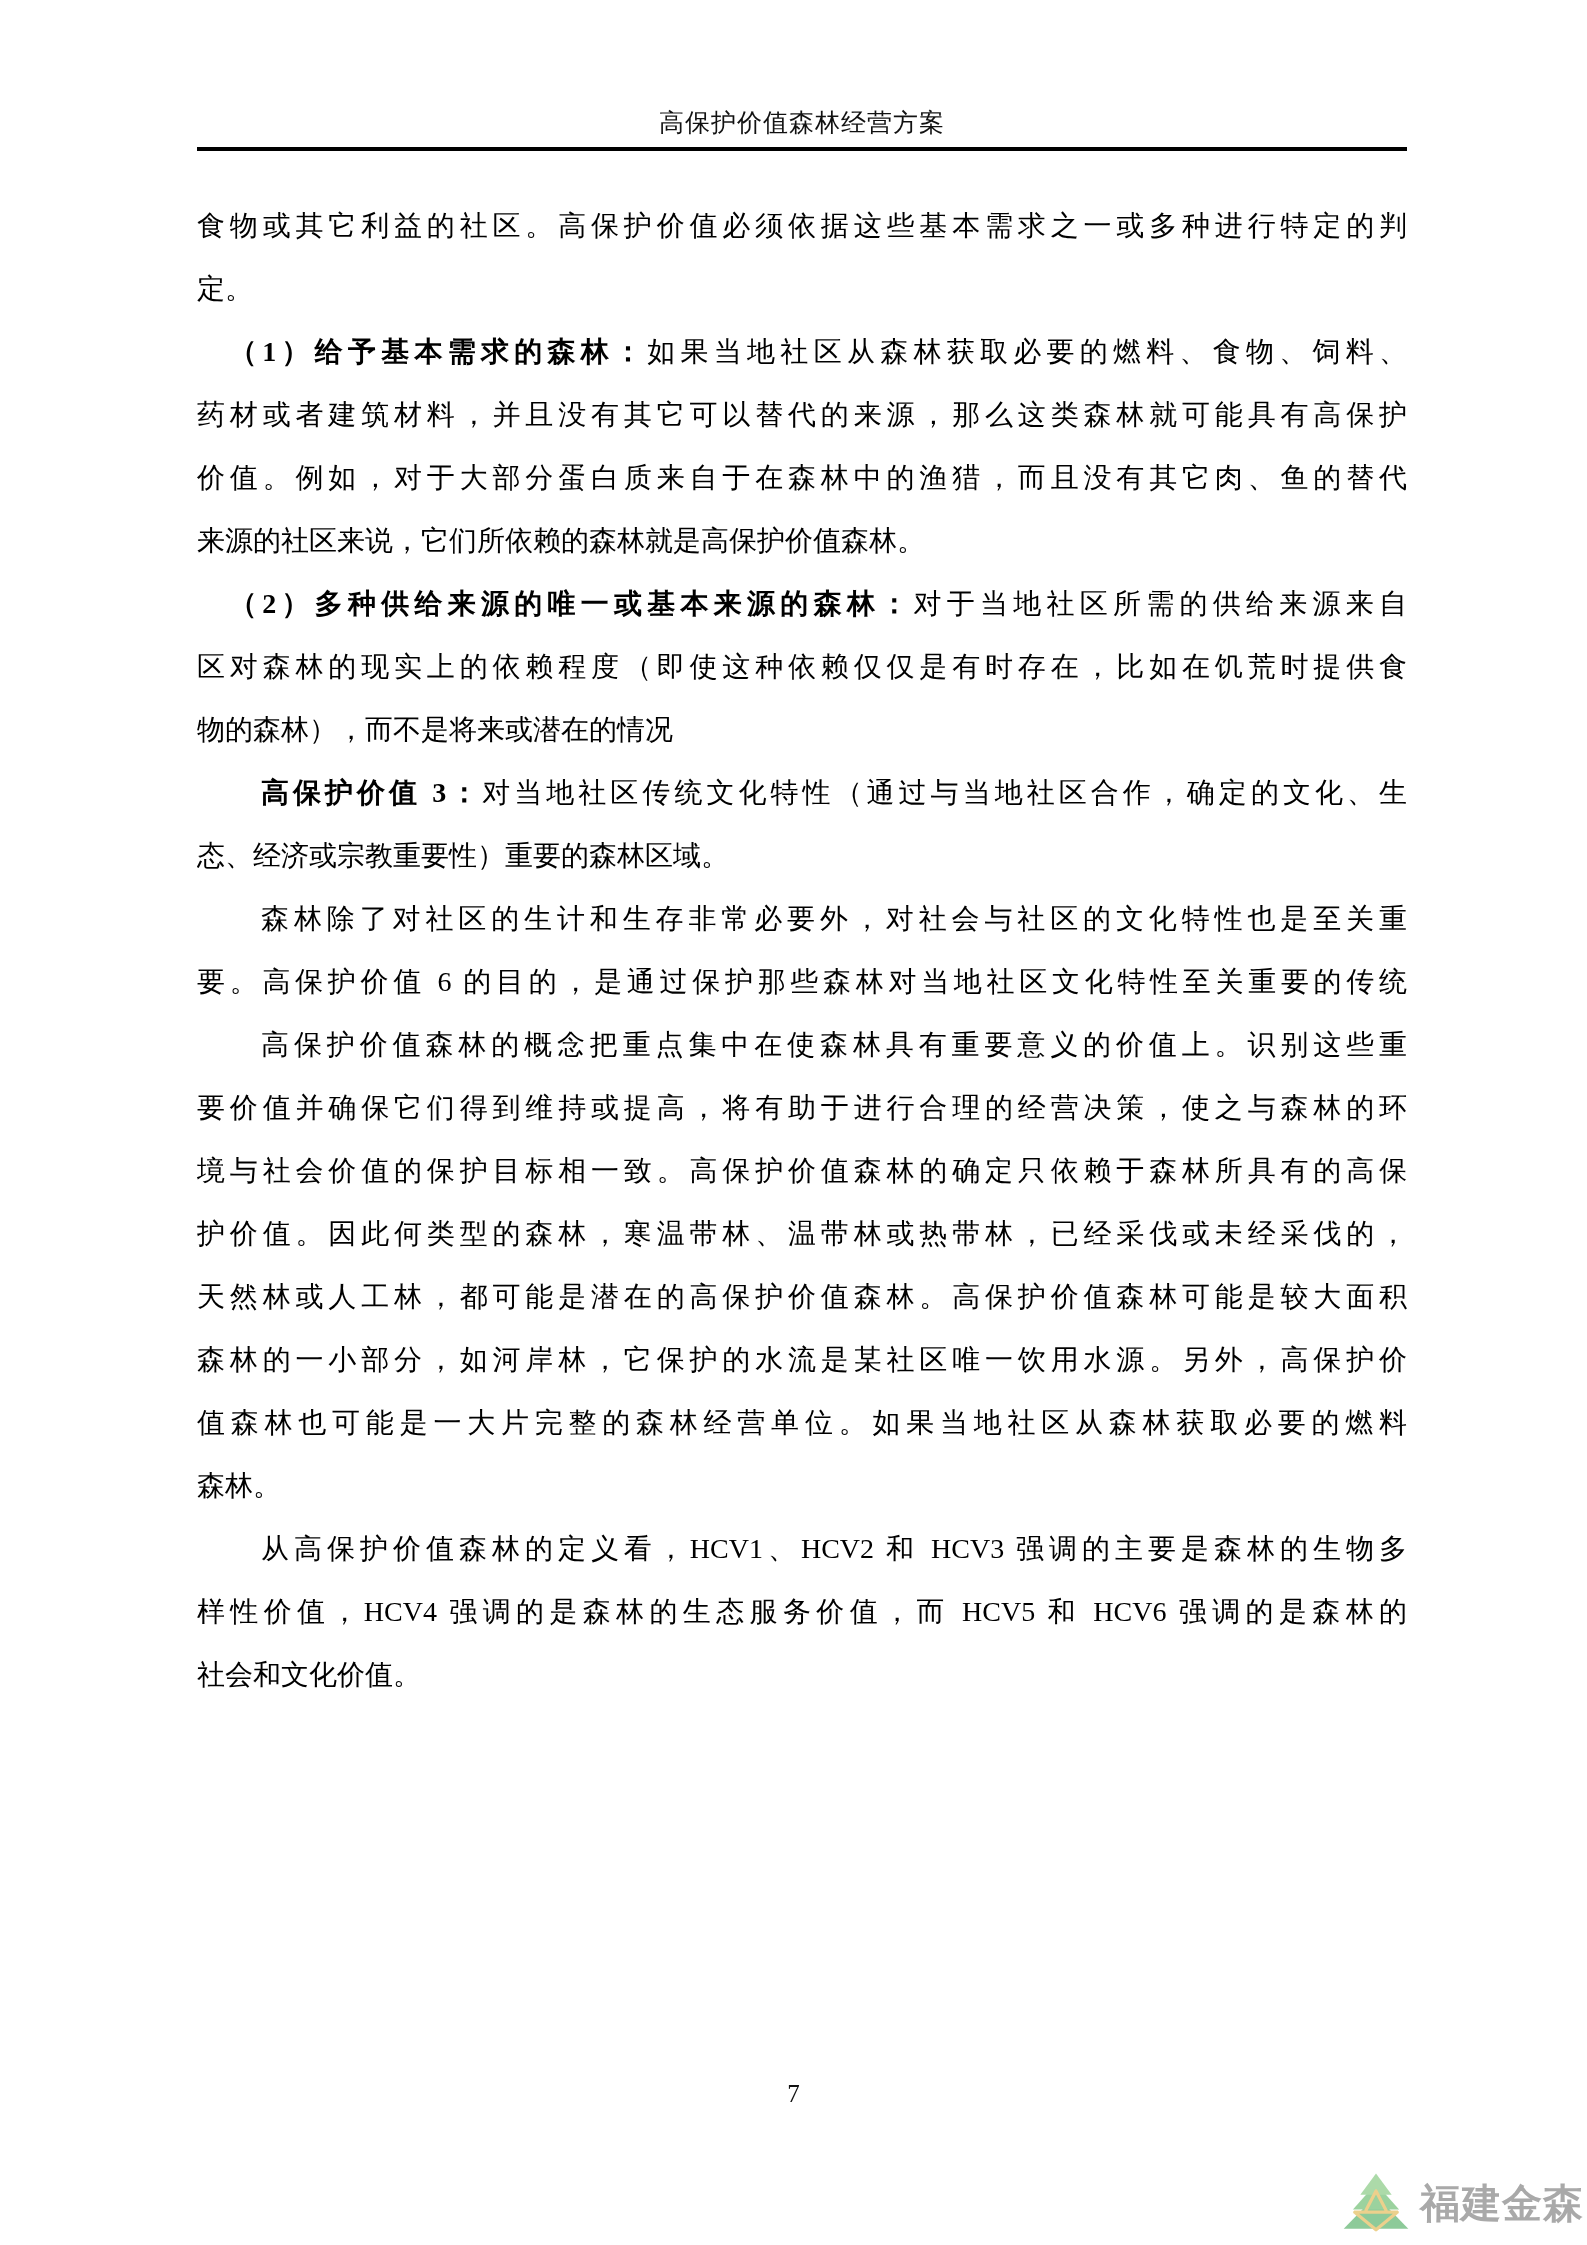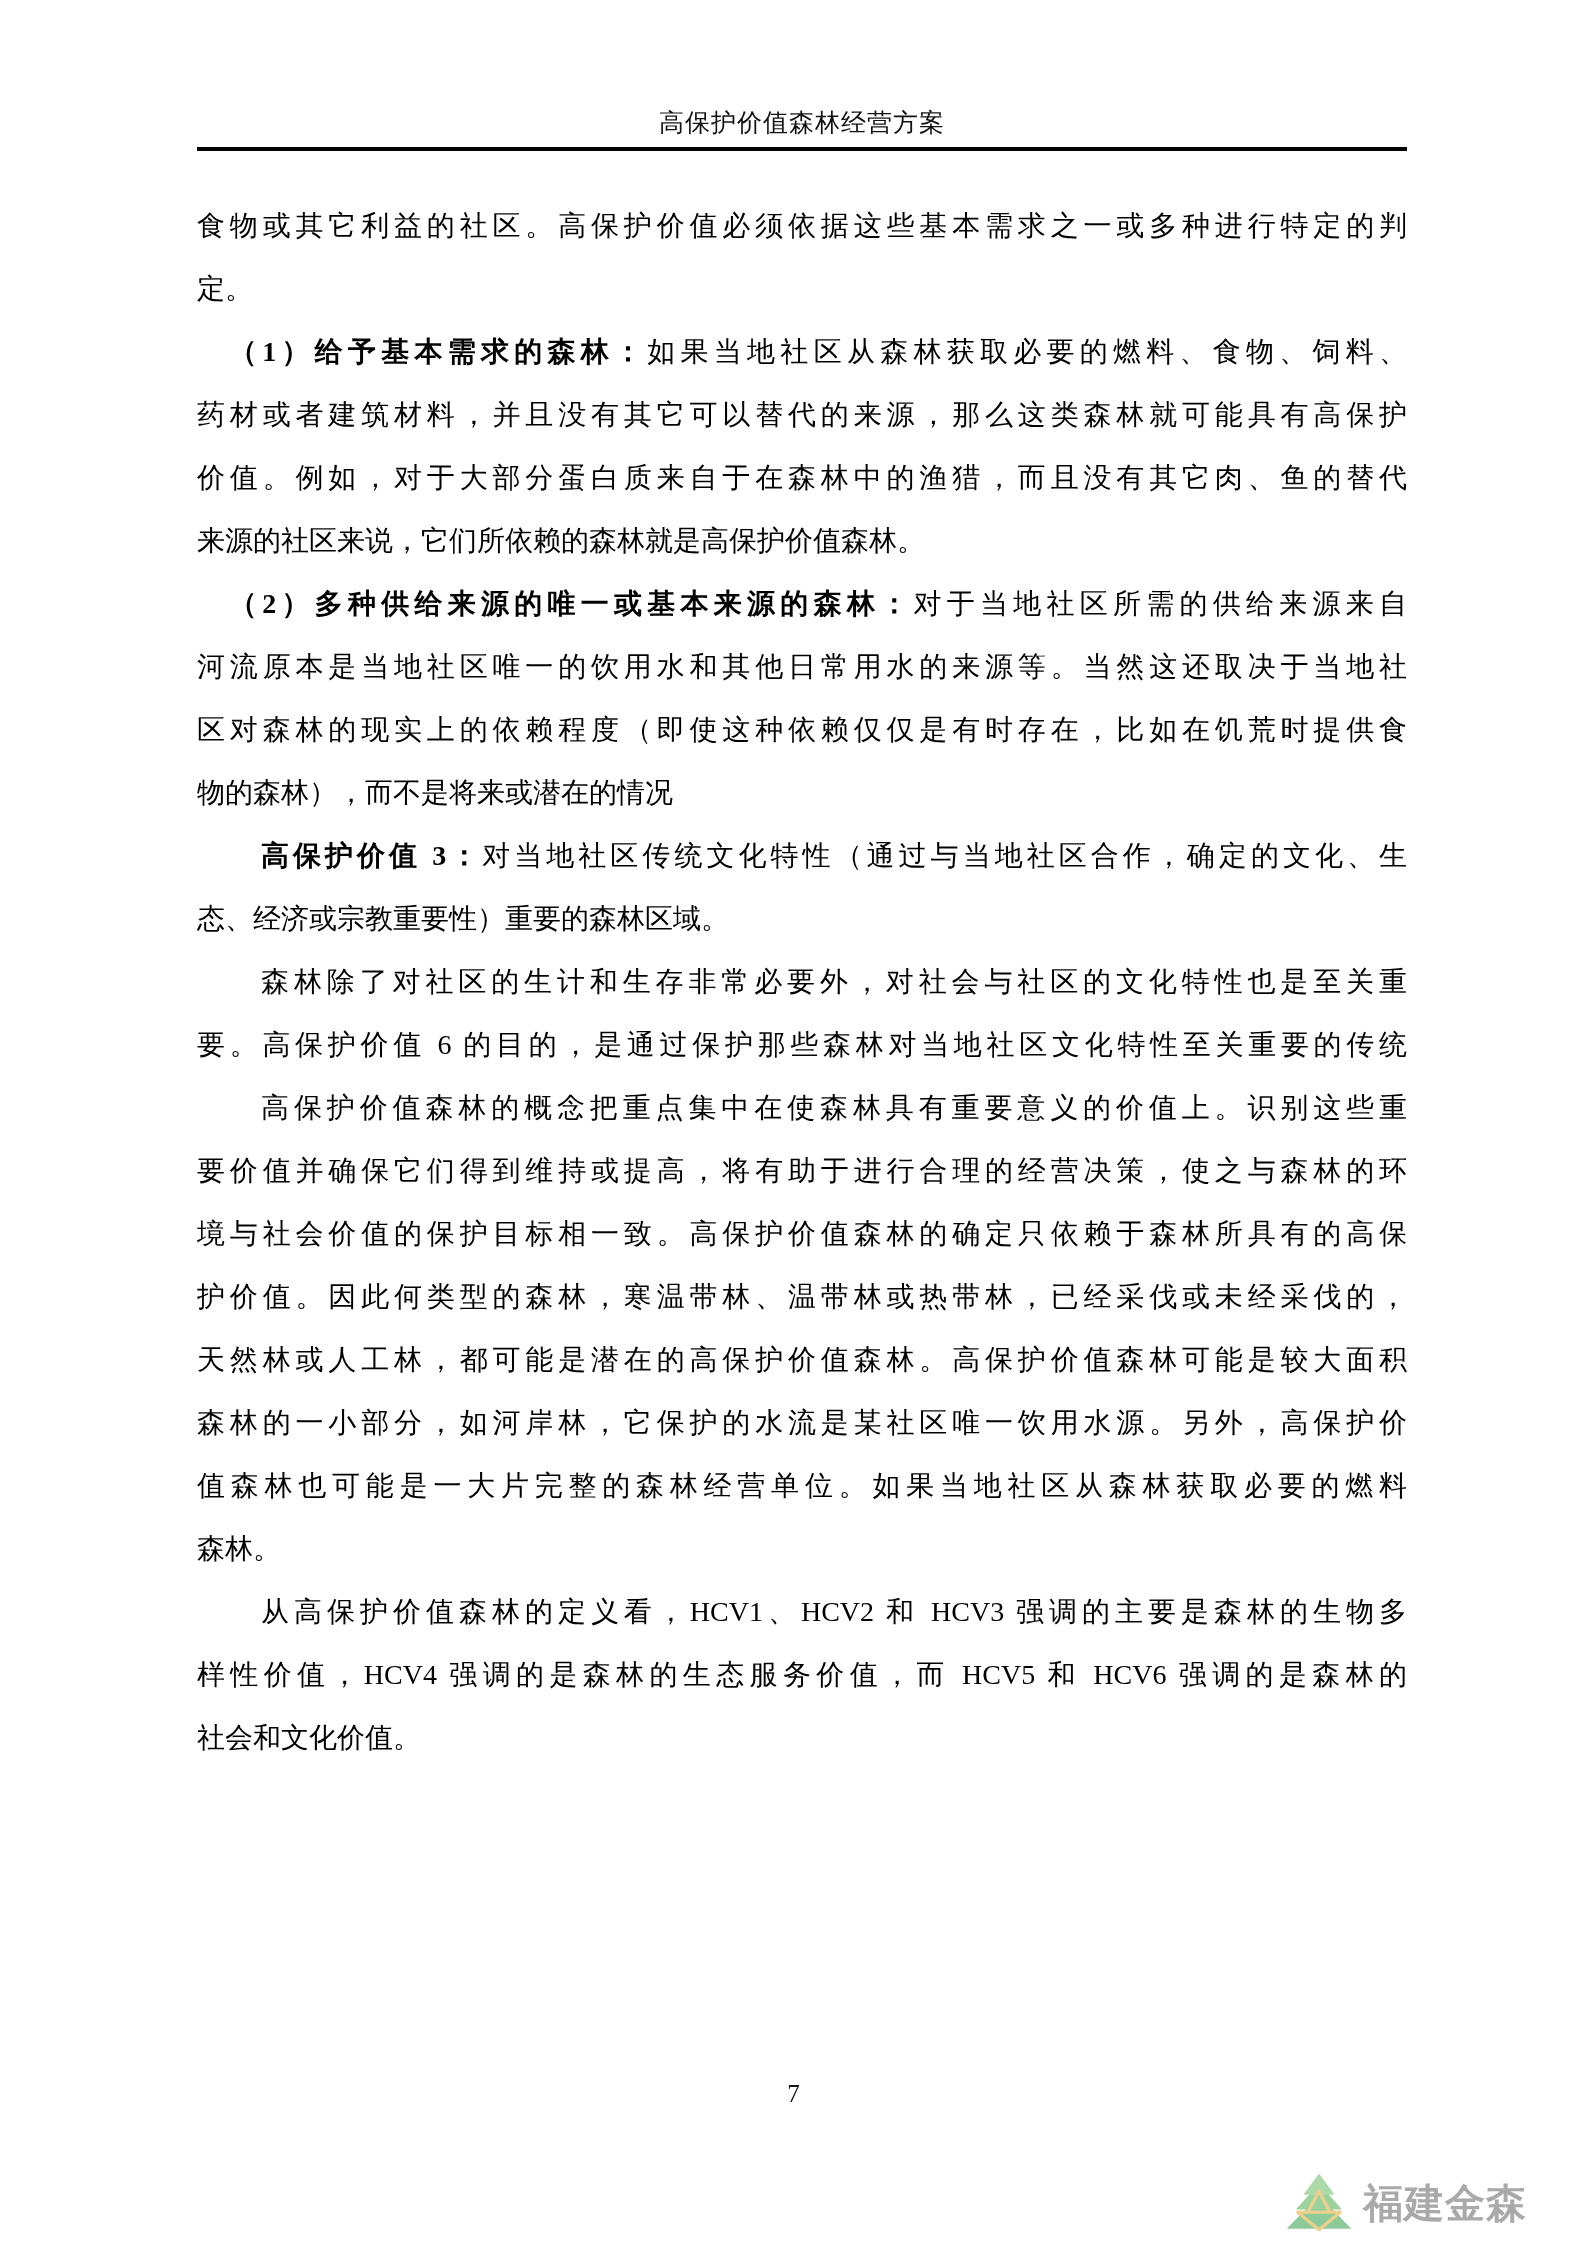--- a/index.html
+++ b/index.html
@@ -36,21 +36,21 @@
     text-align-last:justify;
   }
   .line.ind1 { text-indent:32px; }
   .line.ind2 { text-indent:64px; }
   .line b { font-weight:bold; }
   .page-number {
     position:absolute; top:2080px; left:0; width:1587px;
     text-align:center; font-size:25px; color:#111;
   }
   .logo {
-    position:absolute; left:1283px; top:2170px;
+    position:absolute; left:1340px; top:2170px;
     display:flex; align-items:center; gap:8px;
     opacity:0.85;
   }
   .logo-text {
     font-family:"Liberation Sans","DejaVu Sans",sans-serif;
     font-weight:bold;
     font-size:40px;
     line-height:66px;
     color:#9b9b9b;
     letter-spacing:1px;
@@ -65,21 +65,20 @@
   <div class="header-rule"></div>
 
   <div class="body-text" id="body-lines">
       <div class="line full">食物或其它利益的社区。高保护价值必须依据这些基本需求之一或多种进行特定的判</div>
       <div class="line">定。</div>
       <div class="line full ind1"><b>（1）给予基本需求的森林：</b>如果当地社区从森林获取必要的燃料、食物、饲料、</div>
       <div class="line full">药材或者建筑材料，并且没有其它可以替代的来源，那么这类森林就可能具有高保护</div>
       <div class="line full">价值。例如，对于大部分蛋白质来自于在森林中的渔猎，而且没有其它肉、鱼的替代</div>
       <div class="line">来源的社区来说，它们所依赖的森林就是高保护价值森林。</div>
       <div class="line full ind1"><b>（2）多种供给来源的唯一或基本来源的森林：</b>对于当地社区所需的供给来源来自</div>
-      <div class="line full">河流原本是当地社区唯一的饮用水和其他日常用水的来源等。当然这还取决于当地社</div>
       <div class="line full">区对森林的现实上的依赖程度（即使这种依赖仅仅是有时存在，比如在饥荒时提供食</div>
       <div class="line">物的森林），而不是将来或潜在的情况</div>
       <div class="line full ind2"><b>高保护价值 3：</b>对当地社区传统文化特性（通过与当地社区合作，确定的文化、生</div>
       <div class="line">态、经济或宗教重要性）重要的森林区域。</div>
       <div class="line full ind2">森林除了对社区的生计和生存非常必要外，对社会与社区的文化特性也是至关重</div>
       <div class="line full">要。高保护价值 6 的目的，是通过保护那些森林对当地社区文化特性至关重要的传统</div>
       <div class="line full ind2">高保护价值森林的概念把重点集中在使森林具有重要意义的价值上。识别这些重</div>
       <div class="line full">要价值并确保它们得到维持或提高，将有助于进行合理的经营决策，使之与森林的环</div>
       <div class="line full">境与社会价值的保护目标相一致。高保护价值森林的确定只依赖于森林所具有的高保</div>
       <div class="line full">护价值。因此何类型的森林，寒温带林、温带林或热带林，已经采伐或未经采伐的，</div>

